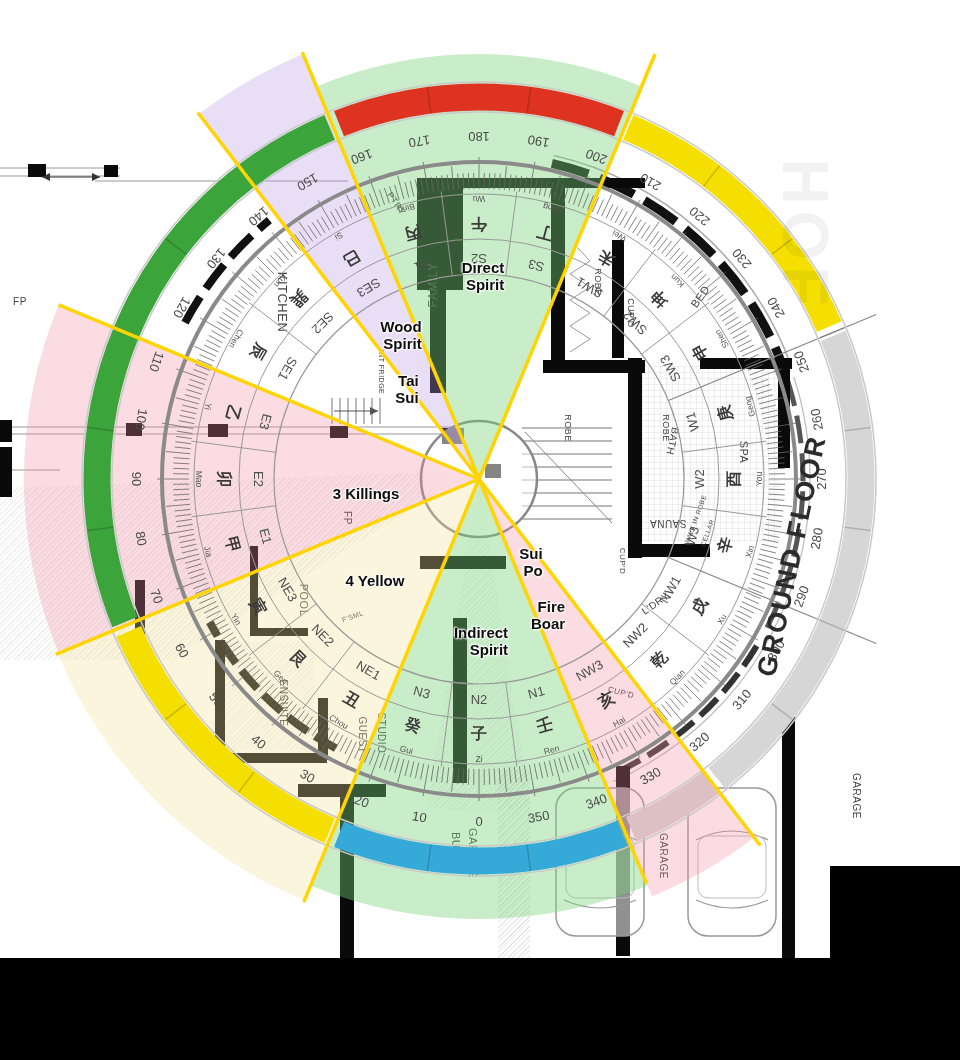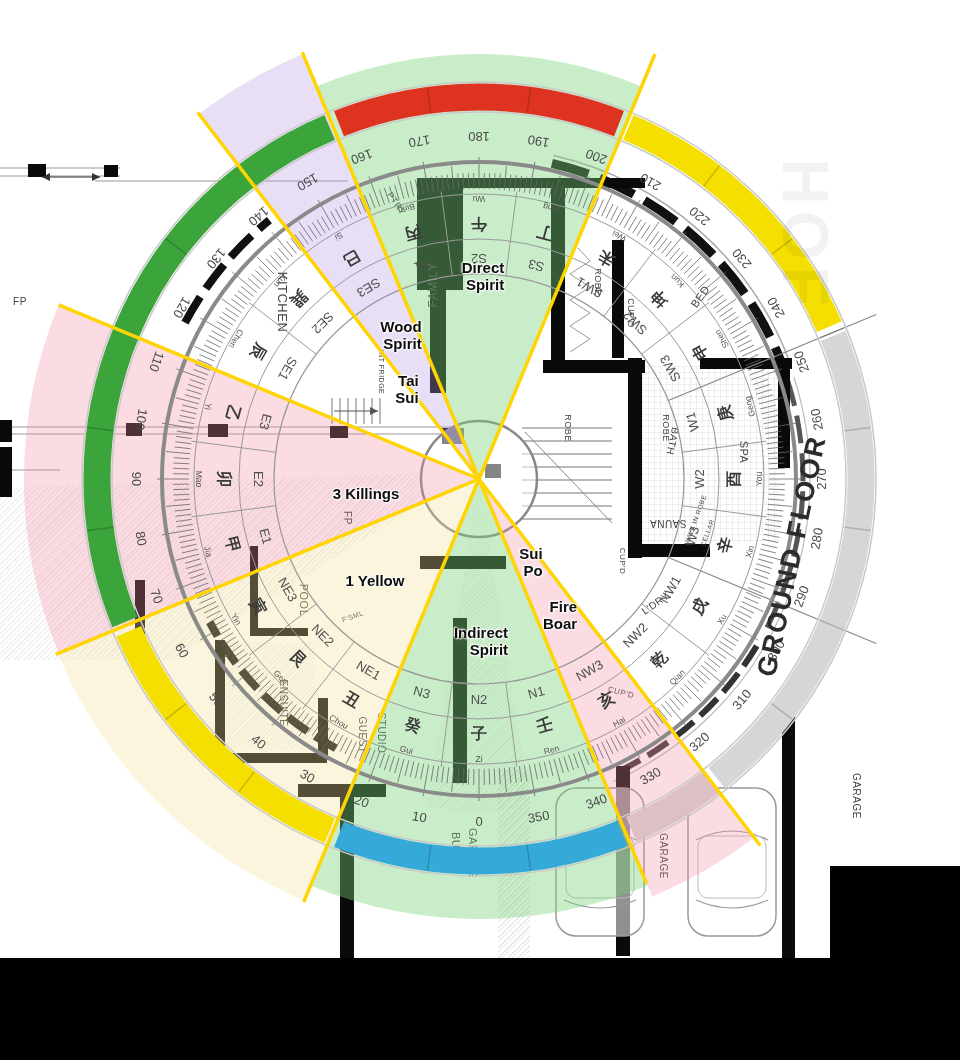--- a/index.html
+++ b/index.html
@@ -339,24 +339,24 @@
       </g>
     </svg>
 
   <div class="anno" style="left: 483px; top: 276px;">Direct
 Spirit</div>
   <div class="anno" style="left: 401px; top: 335px;">Wood
 Spirit</div>
   <div class="anno" style="left: 407px; top: 389px;">Tai
 Sui</div>
   <div class="anno" style="left: 366px; top: 493px;">3 Killings</div>
-  <div class="anno" style="left: 375px; top: 580px;">1 Yellow</div>
+  <div class="anno" style="left: 375px; top: 580px;">4 Yellow</div>
   <div class="anno" style="left: 531px; top: 562px;">Sui
 Po</div>
-  <div class="anno" style="left: 560px; top: 615px;">Fire
+  <div class="anno" style="left: 548px; top: 615px;">Fire
 Boar</div>
   <div class="anno" style="left: 481px; top: 641px;">Indirect
 Spirit</div>
 
   <div id="ground-floor" style="left:792px;top:556px;">GROUND FLOOR</div>
   <div id="watermark" style="left:805px;top:235px;">HOF</div>
 
   <div class="mask" style="left:0;top:958px;width:960px;height:102px;"></div>
   <div class="mask" style="left:830px;top:866px;width:130px;height:94px;"></div>
 </div>

